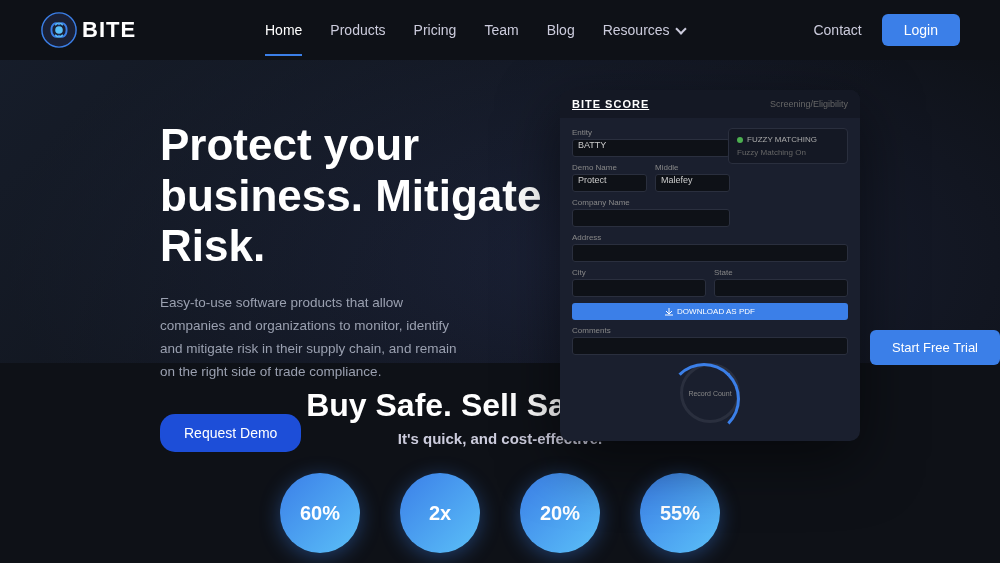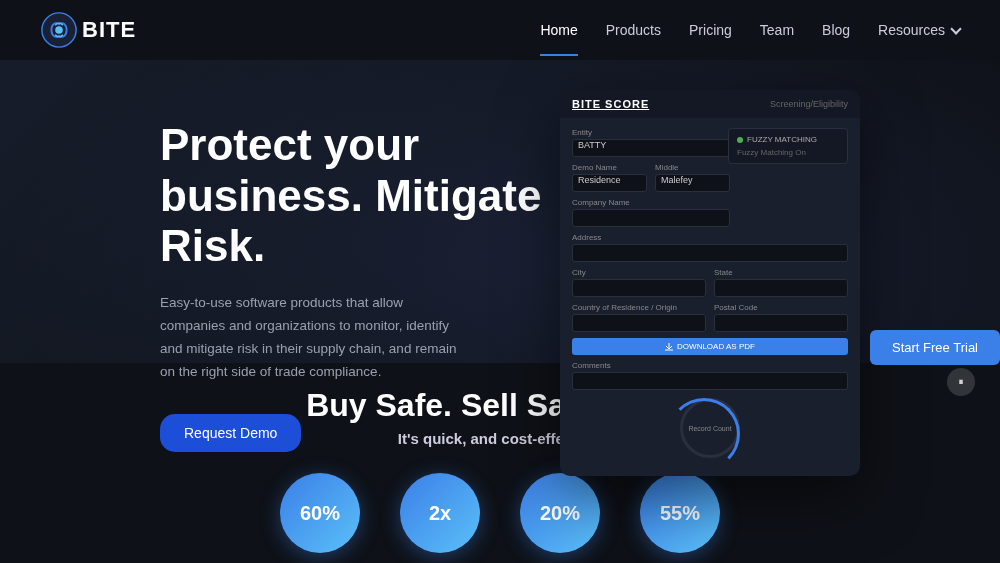--- a/index.html
+++ b/index.html
@@ -372,20 +372,24 @@
     <li><a href="#">Team</a></li>
     <li><a href="#">Blog</a></li>
     <li>
       <span class="resources-item">
         <a href="#">Resources</a>
         <span class="chevron-down"></span>
       </span>
     </li>
   </ul>
 
+  <div class="nav-right">
+    <a href="#" class="nav-contact">Contact</a>
+    <button class="btn-login">Login</button>
+  </div>
 </nav>
 
 <section class="hero">
   <div class="hero-bg"></div>
 
   <div class="hero-left">
     <h1 class="hero-title">Protect your business. Mitigate Risk.</h1>
     <p class="hero-desc">Easy-to-use software products that allow companies and organizations to monitor, identify and mitigate risk in their supply chain, and remain on the right side of trade compliance.</p>
     <button class="btn-request">Request Demo</button>
   </div>
@@ -402,21 +406,21 @@
           <div style="flex:1;">
             <div class="form-row">
               <div class="form-field">
                 <div class="form-label">Entity</div>
                 <div class="form-input filled">BATTY</div>
               </div>
             </div>
             <div class="form-row">
               <div class="form-field">
                 <div class="form-label">Demo Name</div>
-                <div class="form-input filled">Residence</div>
+                <div class="form-input filled">Protect</div>
               </div>
               <div class="form-field">
                 <div class="form-label">Middle</div>
                 <div class="form-input filled">Malefey</div>
               </div>
             </div>
             <div class="form-row">
               <div class="form-field">
                 <div class="form-label">Company Name</div>
                 <div class="form-input"></div>
@@ -442,30 +446,20 @@
             <div class="form-input"></div>
           </div>
         </div>
         <div class="form-row">
           <div class="form-field">
             <div class="form-label">City</div>
             <div class="form-input"></div>
           </div>
           <div class="form-field">
             <div class="form-label">State</div>
-            <div class="form-input"></div>
-          </div>
-        </div>
-        <div class="form-row">
-          <div class="form-field">
-            <div class="form-label">Country of Residence / Origin</div>
-            <div class="form-input"></div>
-          </div>
-          <div class="form-field">
-            <div class="form-label">Postal Code</div>
             <div class="form-input"></div>
           </div>
         </div>
 
         <button class="download-btn">
           <svg width="8" height="8" viewBox="0 0 8 8" fill="white">
             <path d="M4 0v5M1 3l3 3 3-3M0 7h8" stroke="white" stroke-width="1" fill="none"></path>
           </svg>
           <span>DOWNLOAD AS PDF</span>
         </button>

